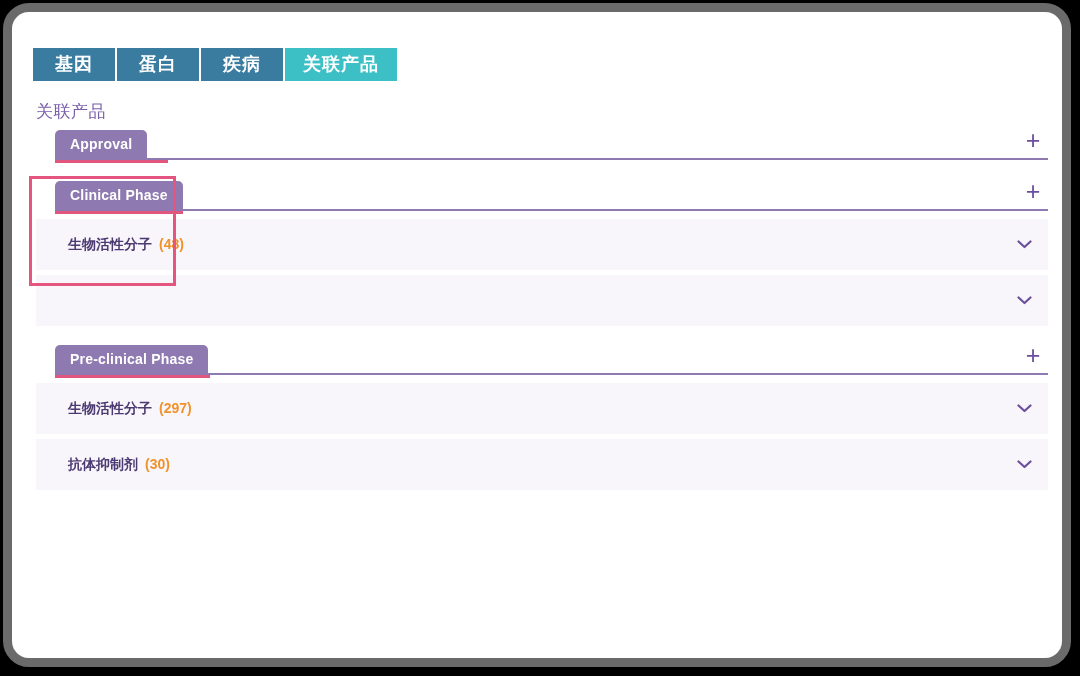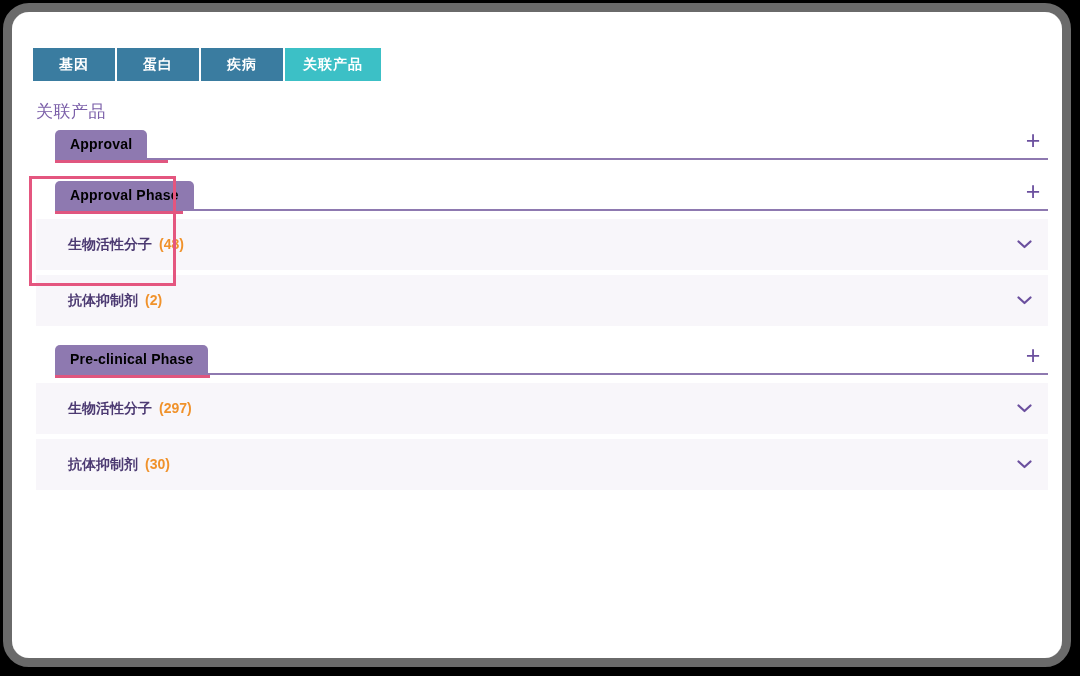--- a/index.html
+++ b/index.html
@@ -47,21 +47,21 @@
     gap: 2px;
   }
   .entity-tab {
     min-width: 82px;
     height: 33px;
     line-height: 33px;
     padding: 0 18px;
     box-sizing: border-box;
     background: #3a7ca0;
     color: #ffffff;
-    font-size: 14px;
+    font-size: 18px;
     font-weight: bold;
     text-align: center;
     letter-spacing: 1px;
     cursor: pointer;
     user-select: none;
   }
   .entity-tab.is-active {
     background: #3cc0c6;
   }
 
@@ -91,21 +91,21 @@
     height: 32px;
   }
   .group-tab {
     position: absolute;
     left: 19px;
     top: 0;
     height: 29px;
     line-height: 29px;
     padding: 0 15px;
     background: #8e79b0;
-    color: #000000;
+    color: #ffffff;
     font-size: 14px;
     font-weight: bold;
     border-radius: 5px 5px 0 0;
     letter-spacing: 0.2px;
     cursor: pointer;
     user-select: none;
     white-space: nowrap;
   }
   .group-divider {
     position: absolute;
@@ -215,39 +215,36 @@
           <div class="group-underline" style="width:113px;"></div>
           <div class="group-expand">+</div>
         </div>
         <div class="group-rows">
         </div>
       </div>
 
       <div class="group">
         <div class="group-header">
           <div class="group-divider"></div>
-          <div class="group-tab">Approval Phase</div>
+          <div class="group-tab">Clinical Phase</div>
           <div class="group-underline" style="width:128px;"></div>
           <div class="group-expand">+</div>
         </div>
         <div class="group-rows">
           <div class="product-row">
             <div class="row-label">
               <span>生物活性分子</span><span class="row-count">(48)</span>
             </div>
             <div class="row-chevron">
               <svg width="15" height="9" viewBox="0 0 15 9">
                   <path d="M1.5 1.5 L7.5 7 L13.5 1.5" fill="none" stroke="#6b4f9e" stroke-width="2.2" stroke-linecap="round" stroke-linejoin="round"></path>
                 </svg>
             </div>
           </div>
           <div class="product-row">
-            <div class="row-label">
-              <span>抗体抑制剂</span><span class="row-count">(2)</span>
-            </div>
             <div class="row-chevron">
               <svg width="15" height="9" viewBox="0 0 15 9">
                   <path d="M1.5 1.5 L7.5 7 L13.5 1.5" fill="none" stroke="#6b4f9e" stroke-width="2.2" stroke-linecap="round" stroke-linejoin="round"></path>
                 </svg>
             </div>
           </div>
         </div>
       </div>
 
       <div class="group">

